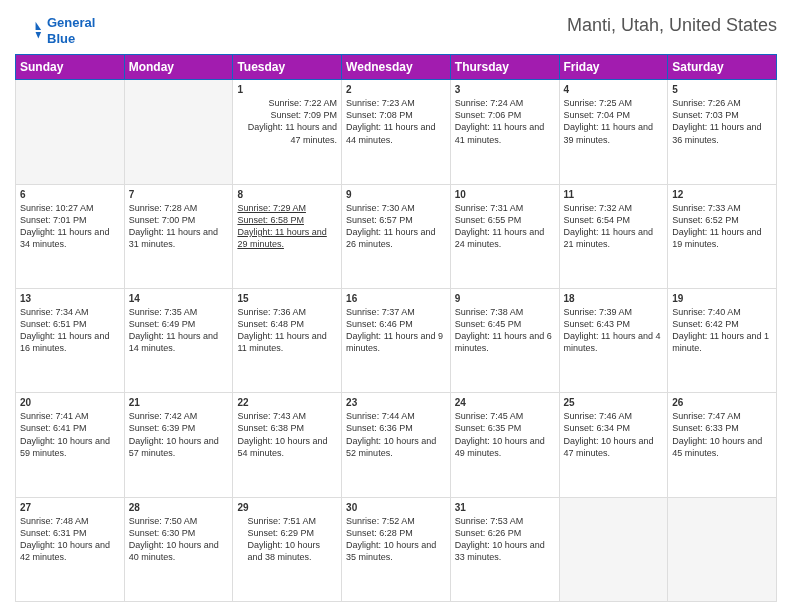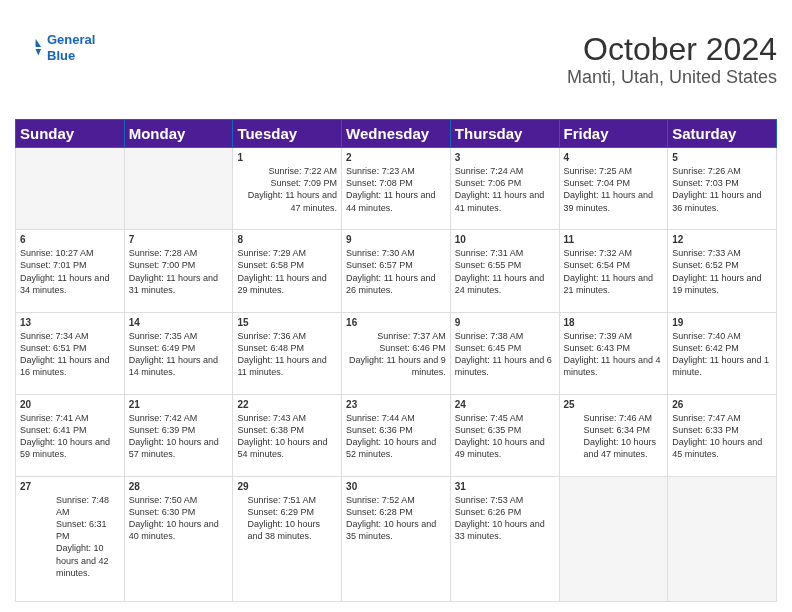--- a/index.html
+++ b/index.html
@@ -6,24 +6,23 @@
     body {
       width: 792px;
       height: 612px;
       font-family: Arial, sans-serif;
       background: #fff;
       overflow: hidden;
     }
     .container {
       width: 792px;
       height: 612px;
-      padding: 32px 15px 10px 15px;
+      padding: 15px 15px 10px 15px;
       display: flex;
       flex-direction: column;
-      gap: 23px;
     }
     .header {
       display: flex;
       justify-content: space-between;
       align-items: flex-start;
       margin-bottom: 8px;
     }
     .logo {
       display: flex;
       align-items: center;
@@ -54,23 +53,23 @@
       color: #555;
     }
     .calendar {
       flex: 1;
       border: 1px solid #ccc;
       border-collapse: collapse;
       width: 100%;
       table-layout: fixed;
     }
     .calendar th {
-      background: #4c1d95;
+      background: #a21caf;
       color: #fff;
-      font-size: 15px;
+      font-size: 12px;
       font-weight: bold;
       padding: 5px 4px;
       text-align: left;
       border: 1px solid #1565c0;
     }
     .calendar td {
       vertical-align: top;
       border: 1px solid #ddd;
       padding: 3px 4px;
       font-size: 9.5px;
@@ -105,21 +104,20 @@
       <svg class="logo-icon" viewBox="0 0 30 30">
         <polygon points="22,5 28,14 22,14" fill="#1565c0"></polygon>
         <polygon points="22,16 28,16 25,23" fill="#1565c0"></polygon>
       </svg>
       <div class="logo-text">
         <div><span class="blue">General</span></div>
         <div><span class="blue">Blue</span></div>
       </div>
     </div>
     <div class="title-block">
-      <div class="month-title">October 2024</div>
       <div class="location">Manti, Utah, United States</div>
     </div>
   </div>
 
   <table class="calendar">
     <thead>
       <tr>
         <th>Sunday</th>
         <th>Monday</th>
         <th>Tuesday</th>
@@ -172,21 +170,21 @@
 Daylight: 11 hours and 34 minutes.</div>
           </td>
           <td>
             <span class="day-num">7</span>
             <div class="day-info" style="white-space: pre-line;">Sunrise: 7:28 AM
 Sunset: 7:00 PM
 Daylight: 11 hours and 31 minutes.</div>
           </td>
           <td>
             <span class="day-num">8</span>
-            <div class="day-info" style="white-space: pre-line;">Sunrise: 7:29 AM
+            <div class="day-info" style="white-space: pre-line; text-decoration: underline;">Sunrise: 7:29 AM
 Sunset: 6:58 PM
 Daylight: 11 hours and 29 minutes.</div>
           </td>
           <td>
             <span class="day-num">9</span>
             <div class="day-info" style="white-space: pre-line;">Sunrise: 7:30 AM
 Sunset: 6:57 PM
 Daylight: 11 hours and 26 minutes.</div>
           </td>
           <td>
@@ -222,21 +220,21 @@
 Daylight: 11 hours and 14 minutes.</div>
           </td>
           <td>
             <span class="day-num">15</span>
             <div class="day-info" style="white-space: pre-line;">Sunrise: 7:36 AM
 Sunset: 6:48 PM
 Daylight: 11 hours and 11 minutes.</div>
           </td>
           <td>
             <span class="day-num">16</span>
-            <div class="day-info" style="white-space: pre-line; text-align: right;">Sunrise: 7:37 AM
+            <div class="day-info" style="white-space: pre-line;">Sunrise: 7:37 AM
 Sunset: 6:46 PM
 Daylight: 11 hours and 9 minutes.</div>
           </td>
           <td>
             <span class="day-num">9</span>
             <div class="day-info" style="white-space: pre-line;">Sunrise: 7:38 AM
 Sunset: 6:45 PM
 Daylight: 11 hours and 6 minutes.</div>
           </td>
           <td>
@@ -278,35 +276,35 @@
 Daylight: 10 hours and 52 minutes.</div>
           </td>
           <td>
             <span class="day-num">24</span>
             <div class="day-info" style="white-space: pre-line;">Sunrise: 7:45 AM
 Sunset: 6:35 PM
 Daylight: 10 hours and 49 minutes.</div>
           </td>
           <td>
             <span class="day-num">25</span>
-            <div class="day-info" style="white-space: pre-line; margin-left: 20px;">Sunrise: 7:46 AM
+            <div class="day-info" style="white-space: pre-line;">Sunrise: 7:46 AM
 Sunset: 6:34 PM
 Daylight: 10 hours and 47 minutes.</div>
           </td>
           <td>
             <span class="day-num">26</span>
             <div class="day-info" style="white-space: pre-line;">Sunrise: 7:47 AM
 Sunset: 6:33 PM
 Daylight: 10 hours and 45 minutes.</div>
           </td>
         </tr>
         <tr>
           <td>
             <span class="day-num">27</span>
-            <div class="day-info" style="white-space: pre-line; margin-left: 36px;">Sunrise: 7:48 AM
+            <div class="day-info" style="white-space: pre-line;">Sunrise: 7:48 AM
 Sunset: 6:31 PM
 Daylight: 10 hours and 42 minutes.</div>
           </td>
           <td>
             <span class="day-num">28</span>
             <div class="day-info" style="white-space: pre-line;">Sunrise: 7:50 AM
 Sunset: 6:30 PM
 Daylight: 10 hours and 40 minutes.</div>
           </td>
           <td>

